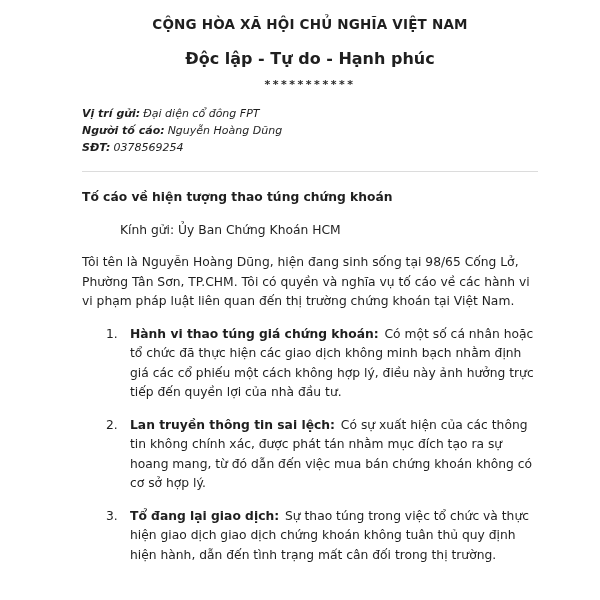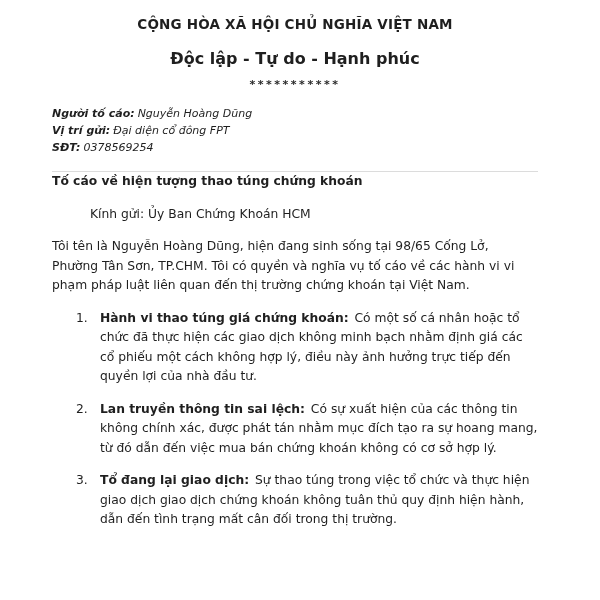--- a/index.html
+++ b/index.html
@@ -6,21 +6,21 @@
   html, body { width: 600px; height: 600px; overflow: hidden; }
   body {
     background: #ffffff;
     font-family: "DejaVu Sans", sans-serif;
     color: #1f1f1f;
     -webkit-font-smoothing: antialiased;
   }
   .page {
     width: 600px;
     height: 600px;
-    padding: 16px 62px 0 52px;
+    padding: 16px 62px 0 82px;
     overflow: hidden;
   }
   
   .doc-header { text-align: center; }
   .national-title {
     font-size: 13.5px;
     font-weight: bold;
     letter-spacing: 0.2px;
   }
   .motto {
@@ -45,21 +45,21 @@
   .meta-line .label { font-weight: bold; margin-right: 3px; }
   .meta-date { margin-top: 13px; }
   
   .divider {
     border: none;
     border-top: 1px solid #dcdcdc;
     margin: 15px 0 0 0;
   }
   
   .doc-title {
-    margin-top: 0;
+    margin-top: 16px;
     font-size: 13px;
     font-weight: bold;
   }
   .body-text { font-size: 12.3px; line-height: 19.5px; }
   .salutation { margin-top: 13px; margin-left: 38px; }
   .para { margin-top: 13px; }
   .list { margin-top: 13px; }
   .list-item {
     display: flex;
     margin-top: 13px;
@@ -80,24 +80,24 @@
 <div class="page">
 
   <div class="doc-header">
     <div class="national-title">CỘNG HÒA XÃ HỘI CHỦ NGHĨA VIỆT NAM</div>
     <div class="motto">Độc lập - Tự do - Hạnh phúc</div>
     <div class="stars">***********</div>
   </div>
 
   <div class="meta-block">
     <div class="meta-line">
-      <span class="label">Người tố cáo:</span><span class="value">Nguyễn Hoàng Dũng</span>
+      <span class="label">Vị trí gửi:</span><span class="value">Đại diện cổ đông FPT</span>
     </div>
     <div class="meta-line">
-      <span class="label">Vị trí gửi:</span><span class="value">Đại diện cổ đông FPT</span>
+      <span class="label">Người tố cáo:</span><span class="value">Nguyễn Hoàng Dũng</span>
     </div>
     <div class="meta-line">
       <span class="label">SĐT:</span><span class="value">0378569254</span>
     </div>
   </div>
 
   <hr class="divider">
 
   <div class="doc-title body-text" style="font-weight:bold;">Tố cáo về hiện tượng thao túng chứng khoán</div>
 

